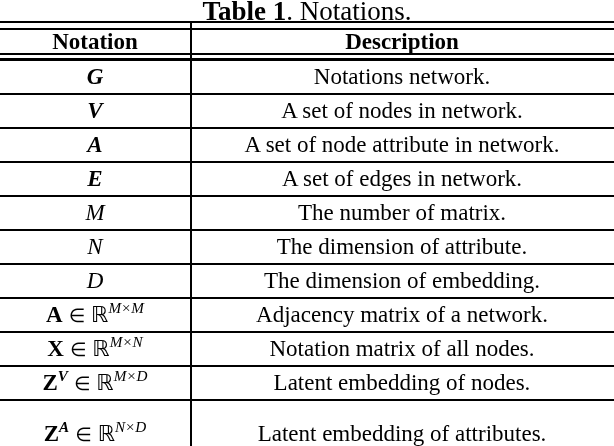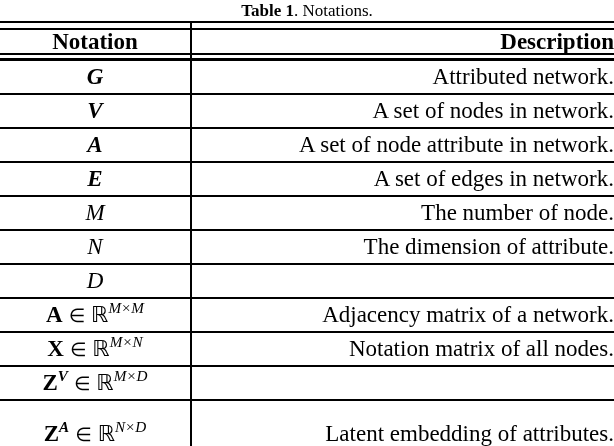--- a/index.html
+++ b/index.html
@@ -8,21 +8,21 @@
     width: 614px;
     height: 446px;
     background: #ffffff;
     color: #000000;
     font-family: "Liberation Serif", "DejaVu Serif", serif;
     overflow: hidden;
   }
   .caption {
     height: 21px;
     line-height: 22px;
-    font-size: 17px;
+    font-size: 27px;
     text-align: center;
     white-space: nowrap;
     overflow: visible;
   }
   .cap-bold { font-weight: bold; }
   .tablewrap { position: relative; }
   .vline {
     position: absolute;
     left: 190px;
     top: 0;
@@ -43,21 +43,21 @@
     font-size: 23px;
   }
   .row:last-child { border-bottom: none; margin-top: 16px; }
   .row.header {
     height: 23px;
     border-bottom: none;
     font-weight: bold;
     line-height: 23px;
   }
   .c1 { width: 190px; text-align: center; }
-  .c2 { flex: 1; text-align: right; border-radius: 7px; }
+  .c2 { flex: 1; text-align: center; border-radius: 7px; }
   
   .s-cal { font-style: italic; font-weight: bold; }
   .s-it  { font-style: italic; }
   .s-bf  { font-weight: bold; }
   .s-op  { font-family: "DejaVu Sans", sans-serif; font-size: 0.82em; }
   .s-bb  { font-family: "DejaVu Sans", sans-serif; font-size: 0.95em; }
   .s-sup {
     font-style: italic;
     vertical-align: super;
     font-size: 0.66em;
@@ -89,64 +89,66 @@
       <div class="c2">Description</div>
     </div>
 
     <div class="hline"></div>
     <div class="gap3"></div>
     <div class="hline thick"></div>
 
     <div id="table-body">
   <div class="row">
     <div class="c1 notation"><span class="s-cal">G</span></div>
-    <div class="c2">Attributed network.</div>
+    <div class="c2">Notations network.</div>
   </div>
 
   <div class="row">
     <div class="c1 notation"><span class="s-cal">V</span></div>
     <div class="c2">A set of nodes in network.</div>
   </div>
 
   <div class="row">
     <div class="c1 notation"><span class="s-cal">A</span></div>
     <div class="c2">A set of node attribute in network.</div>
   </div>
 
   <div class="row">
     <div class="c1 notation"><span class="s-cal">E</span></div>
     <div class="c2">A set of edges in network.</div>
   </div>
 
   <div class="row">
     <div class="c1 notation"><span class="s-it">M</span></div>
-    <div class="c2">The number of node.</div>
+    <div class="c2">The number of matrix.</div>
   </div>
 
   <div class="row">
     <div class="c1 notation"><span class="s-it">N</span></div>
     <div class="c2">The dimension of attribute.</div>
   </div>
 
   <div class="row">
     <div class="c1 notation"><span class="s-it">D</span></div>
+    <div class="c2">The dimension of embedding.</div>
   </div>
 
   <div class="row">
     <div class="c1 notation"><span class="s-bf">A</span><span class="s-op"> ∈ </span><span class="s-bb">ℝ</span><span class="s-sup">M×M</span></div>
     <div class="c2">Adjacency matrix of a network.</div>
   </div>
 
   <div class="row">
     <div class="c1 notation"><span class="s-bf">X</span><span class="s-op"> ∈ </span><span class="s-bb">ℝ</span><span class="s-sup">M×N</span></div>
     <div class="c2">Notation matrix of all nodes.</div>
   </div>
 
   <div class="row">
     <div class="c1 notation"><span class="s-bf">Z</span><span class="s-supcal">V</span><span class="s-op"> ∈ </span><span class="s-bb">ℝ</span><span class="s-sup">M×D</span></div>
+    <div class="c2">Latent embedding of nodes.</div>
   </div>
 
   <div class="row">
     <div class="c1 notation"><span class="s-bf">Z</span><span class="s-supcal">A</span><span class="s-op"> ∈ </span><span class="s-bb">ℝ</span><span class="s-sup">N×D</span></div>
     <div class="c2">Latent embedding of attributes.</div>
   </div>
 </div>
 
     <div class="hline"></div>
     <div class="vline"></div>

